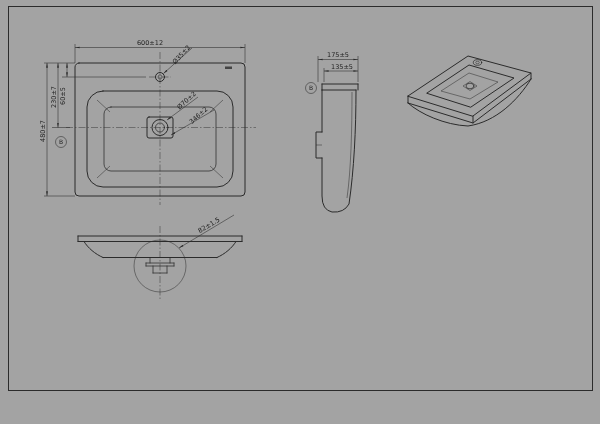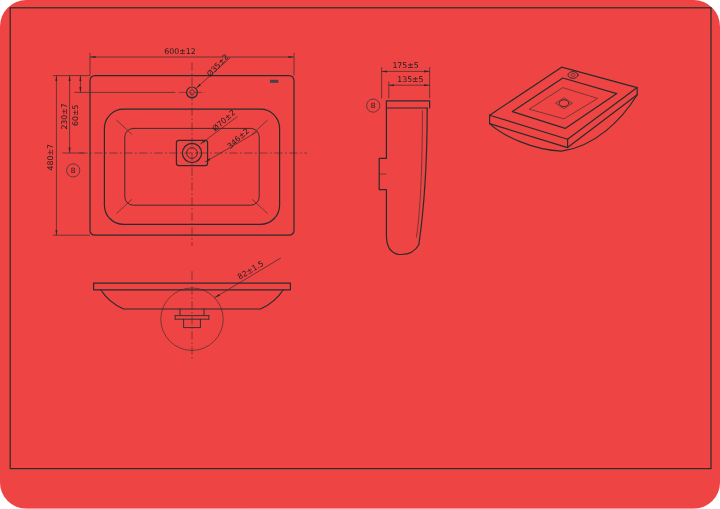--- a/index.html
+++ b/index.html
@@ -1,16 +1,16 @@
 <!DOCTYPE html>
 <html><head>
 <meta charset="utf-8">
 <style>
   html,body{margin:0;padding:0;background:#fff;}
-  .sheet{position:relative;width:600px;height:424px;background:#ef4444;overflow:hidden;border-radius:22px;}
+  .sheet{position:relative;width:600px;height:424px;background:#a3a3a3;overflow:hidden;}
   svg{display:block;}
   .obj{stroke:#2b2b2b;stroke-width:1;fill:none;stroke-linejoin:round;stroke-linecap:round;}
   .med{stroke:#2b2b2b;stroke-width:.75;fill:none;stroke-linejoin:round;stroke-linecap:round;}
   .thin{stroke:#2b2b2b;stroke-width:.5;fill:none;}
   .dim{stroke:#2b2b2b;stroke-width:.55;fill:none;}
   .cl{stroke:#2b2b2b;stroke-width:.45;fill:none;stroke-dasharray:7 2 1.5 2;}
   text.t{font:6.5px "DejaVu Sans", sans-serif;fill:#1e1e1e;}
   text.s{font:6px "DejaVu Sans", sans-serif;fill:#1e1e1e;}
   .frame{stroke:#2b2b2b;stroke-width:1;fill:none;}
 </style>

